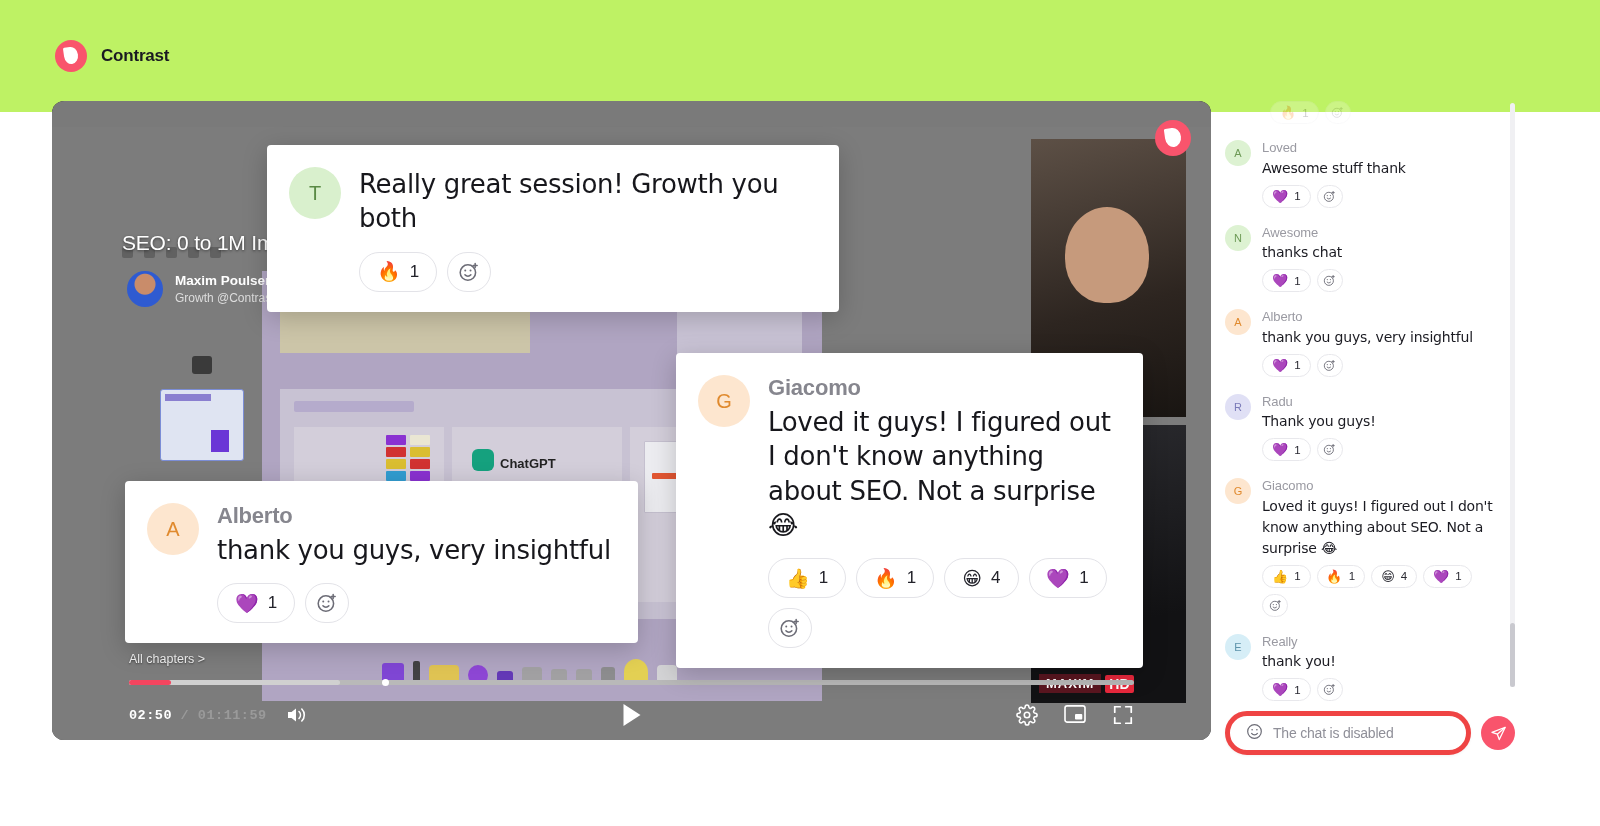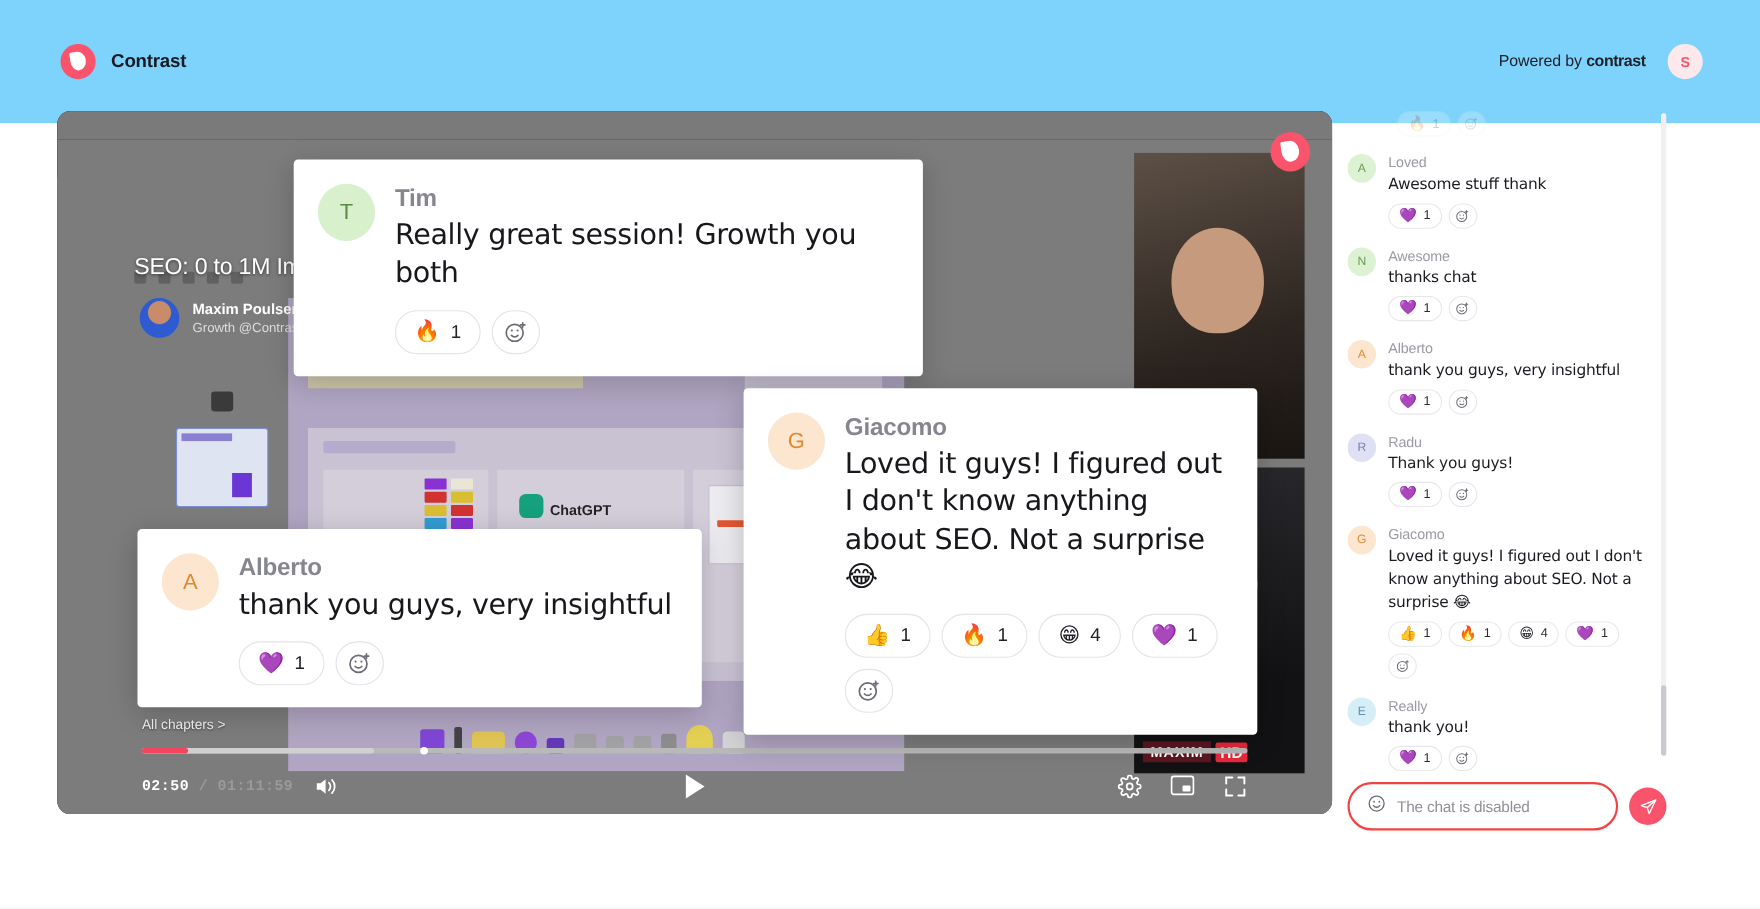--- a/index.html
+++ b/index.html
@@ -7,21 +7,21 @@
     width: 1600px; height: 826px;
     background: #ffffff;
     font-family: "Liberation Sans", sans-serif;
     overflow: hidden;
   }
   #app { position: relative; width: 1600px; height: 826px; background:#fff; }
 
   
   .topbar {
     position: absolute; left: 0; top: 0; width: 1600px; height: 112px;
-    display: flex; align-items: center; background: #7dd3fc;
+    display: flex; align-items: center; background: #bef264;
   }
   .brand { display: flex; align-items: center; gap: 14px; margin-left: 55px; }
   .brand-logo {
     width: 32px; height: 32px; border-radius: 50%;
     background: #f9546c; position: relative; flex: 0 0 auto;
   }
   .brand-logo::after {
     content:""; position:absolute; left:9px; top:7px;
     width:14px; height:17px; background:#fff;
     border-radius: 2px 70% 70% 70%;
@@ -255,47 +255,41 @@
     background:#f0f0f3; border-radius:3px;
   }
   .chat-scrollbar .thumb {
     position:absolute; left:0; top:520px; width:5px; height:64px;
     background:#c9c9cf; border-radius:3px;
   }
   .chat-input-row {
     flex:0 0 auto; display:flex; align-items:center; gap:10px; padding-top:10px;
   }
   .chat-input {
-    flex:1 1 auto; height:44px; border:2px solid #ef4444; border-radius:24px;
+    flex:1 1 auto; height:44px; border:5px solid #ef4444; border-radius:24px;
     background:#fff; display:flex; align-items:center; gap:10px; padding:0 16px;
     box-shadow:0 1px 3px rgba(0,0,0,.05);
   }
   .chat-input .ph { font-size:14px; color:#8f8f98; letter-spacing:-0.2px; }
   .send-btn {
     flex:0 0 auto; width:34px; height:34px; border-radius:50%; background:#f9546c;
     display:flex; align-items:center; justify-content:center; cursor:pointer;
   }
 
   .emoji { font-family:"DejaVu Sans", sans-serif; }
 </style>
 </head>
 <body>
 
 <div id="app">
 
   <div class="topbar">
     <div class="brand">
       <div class="brand-logo"></div>
       <div class="brand-name">Contrast</div>
-    </div>
-    <div class="topbar-right">
-      <div class="powered">
-        <span>Powered by </span><b>contrast</b>
-      </div>
-      <div class="user-avatar">S</div>
     </div>
   </div>
 
   <div class="player">
     <div class="video-stage">
 
       <div class="dark-band"></div>
       <div class="slide-bg"></div>
 
       <div class="slide-board">
@@ -422,21 +416,20 @@
         </div>
 
         <div class="play-center"></div>
       </div>
     </div>
   </div>
 
   <div id="card-tim" class="float-card">
       <div class="fc-avatar" style="background: rgb(217, 240, 205); color: rgb(90, 138, 69);">T</div>
       <div class="fc-body">
-        <div class="fc-name">Tim</div>
         <div class="fc-text emoji">Really great session! Growth you both</div>
         <div class="fc-react-row">
           <div class="pill">
             <span class="emo emoji">🔥</span>
             <span>1</span>
           </div>
           <div class="pill-add">
             <svg width="22" height="22" viewBox="0 0 20 20" fill="none" stroke="#6c6c76" stroke-width="1.4">
               <circle cx="9" cy="10.5" r="7"></circle>
               <circle cx="6.6" cy="8.6" r=".9" fill="#6c6c76" stroke="none"></circle>

